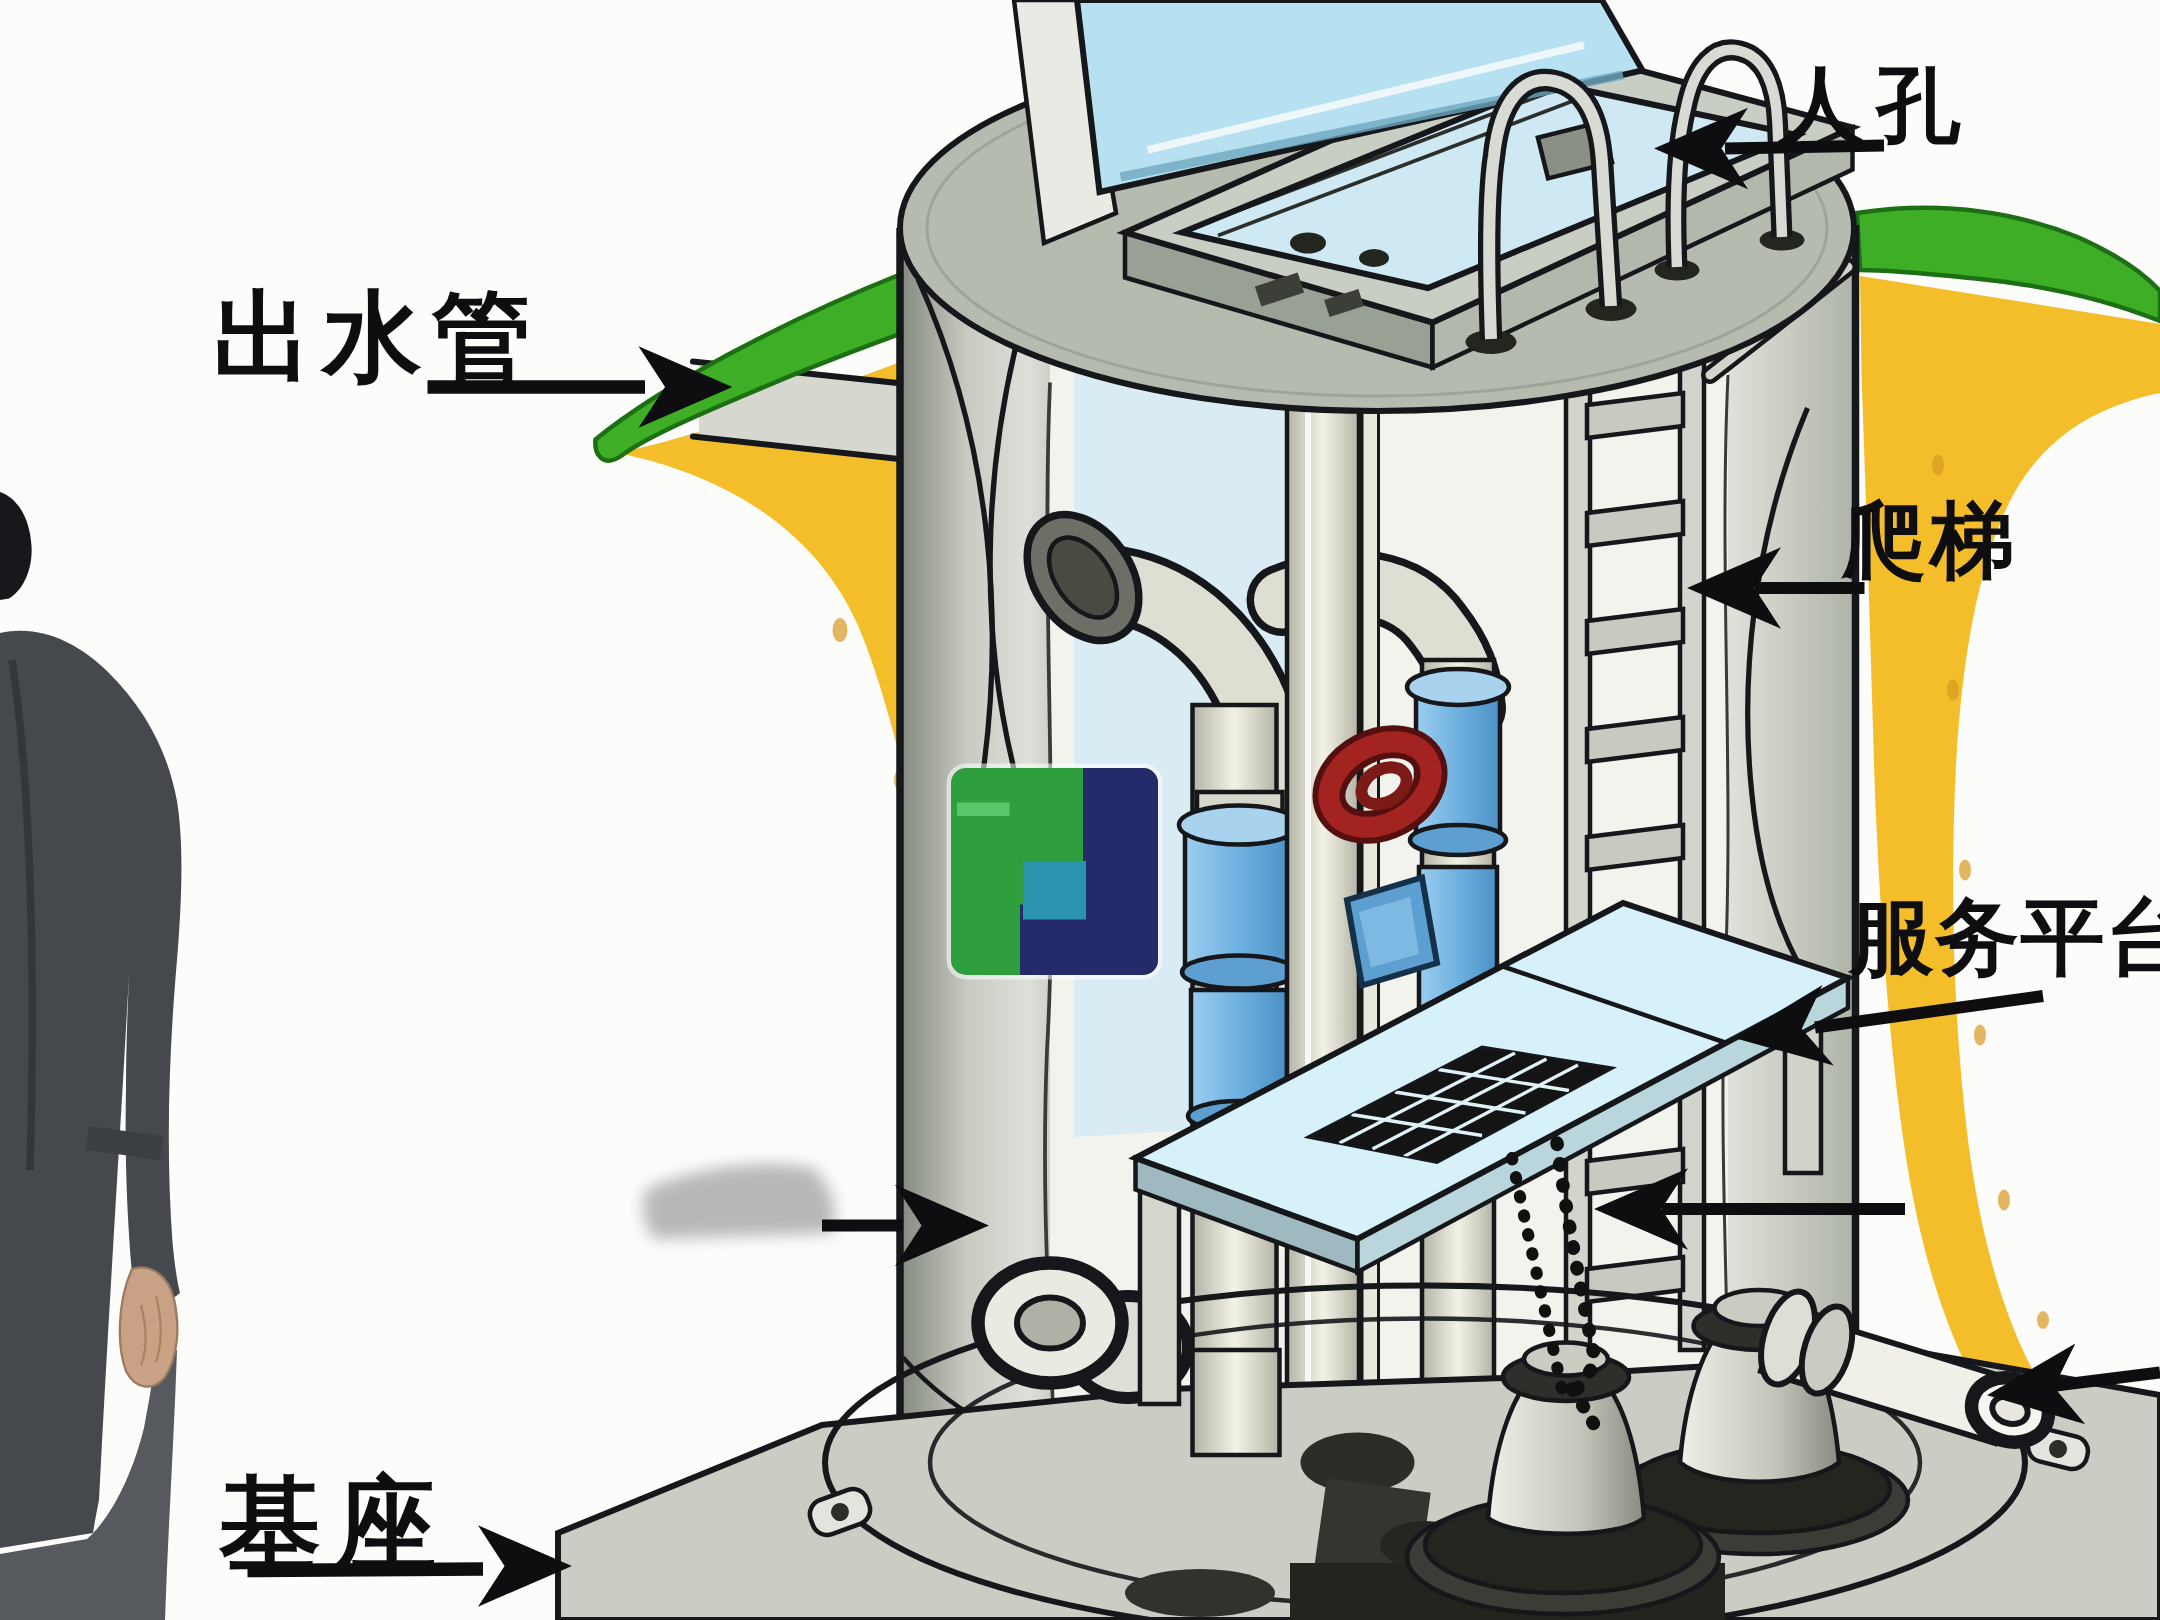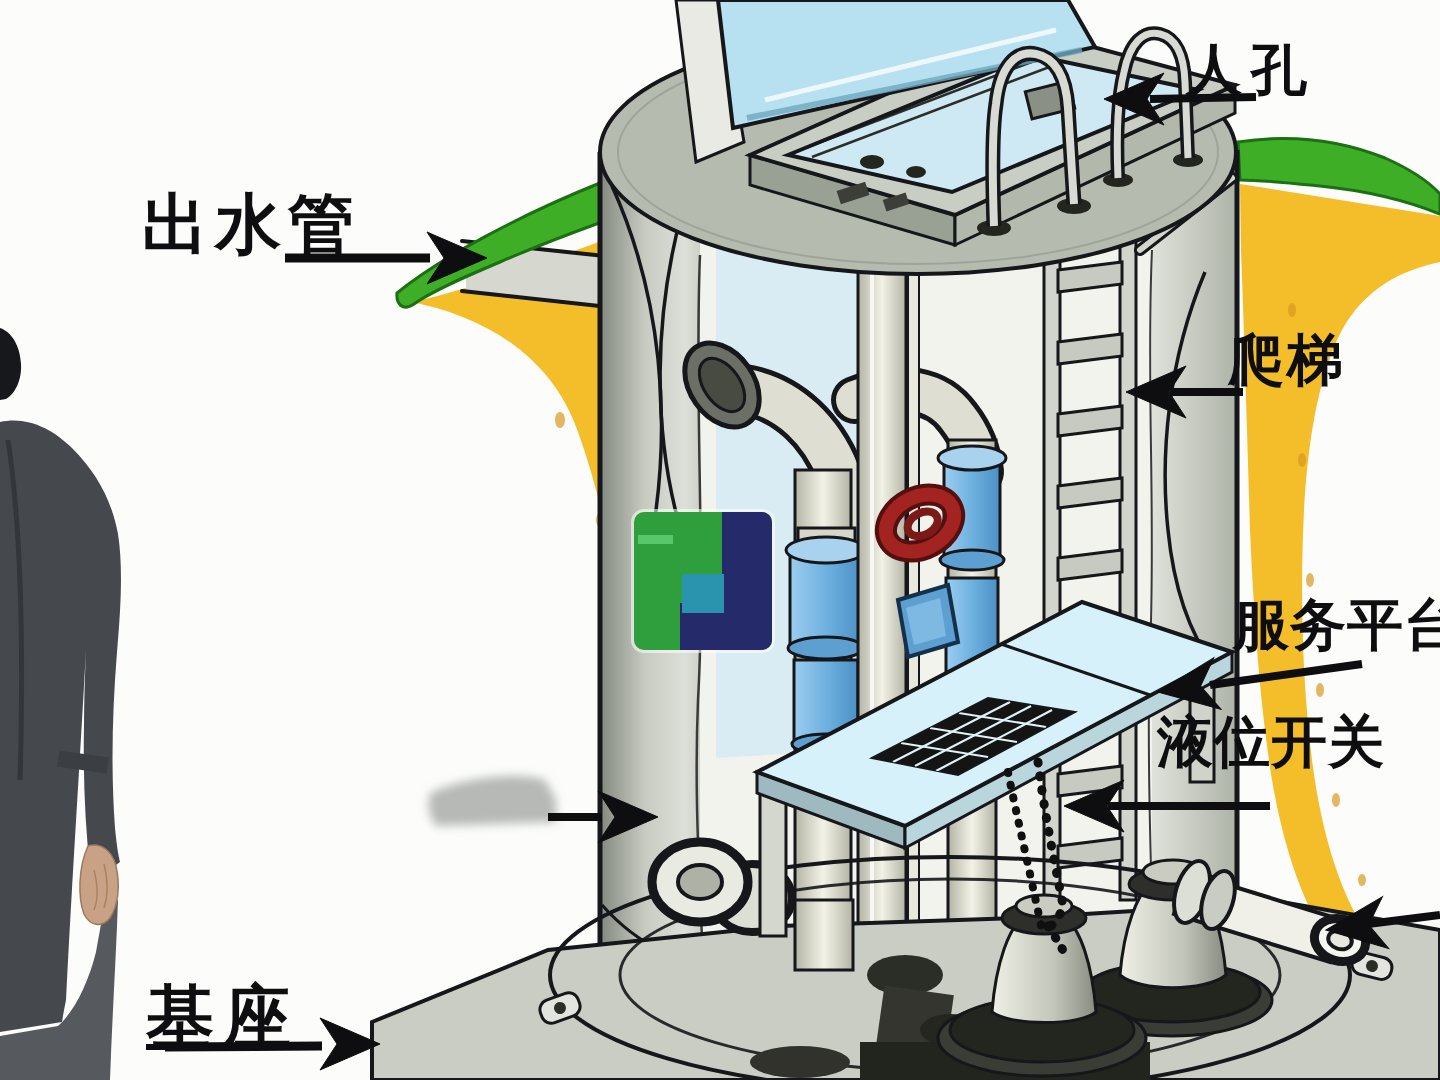--- a/index.html
+++ b/index.html
@@ -11,21 +11,21 @@
   .stage svg.art{position:absolute;left:0;top:0;z-index:1;}
   .lbl{
     position:absolute;z-index:5;color:#0e0e10;font-weight:800;line-height:1;
     white-space:nowrap;font-family:"Liberation Sans","DejaVu Sans",sans-serif;
   }
   .lbl-outlet {left:142px; top:179px; font-size:66px; letter-spacing:7px;margin-top:12px;}
   .lbl-manhole{left:1186px;top:42px;  font-size:56px; letter-spacing:9px;}
   .lbl-ladder {left:1212px;top:332px; font-size:56px; letter-spacing:3px;margin-left:16px;}
   .lbl-service{left:1233px;top:597px; font-size:56px; letter-spacing:1px;}
   .lbl-level  {left:1157px;top:714px; font-size:56px; letter-spacing:1px;}
-  .lbl-base   {left:146px; top:982px; font-size:68px; letter-spacing:9px;text-decoration:underline;}
+  .lbl-base   {left:146px; top:982px; font-size:68px; letter-spacing:9px;}
 
   .logo{
     position:absolute;left:634px;top:512px;width:138px;height:138px;z-index:4;
     background:#2f9e3c;border-radius:10px;overflow:hidden;
     box-shadow:0 0 0 3px rgba(255,255,255,.55);
   }
   .logo .navy-col {position:absolute;left:64%;top:0;width:36%;height:100%;background:#252a6b;}
   .logo .navy-bot {position:absolute;left:33%;top:66%;width:35%;height:34%;background:#252a6b;}
   .logo .teal-sq  {position:absolute;left:35%;top:45%;width:30%;height:28%;background:#2a93ad;}
   .logo .lite-dash{position:absolute;left:3%;top:17%;width:25%;height:6%;background:#58c66a;}
@@ -353,16 +353,15 @@
   <div class="navy-col"></div>
   <div class="navy-bot"></div>
   <div class="teal-sq"></div>
   <div class="lite-dash"></div>
 </div>
 
 <div class="lbl lbl-manhole">人孔</div>
 <div class="lbl lbl-outlet">出水管</div>
 <div class="lbl lbl-ladder">爬梯</div>
 <div class="lbl lbl-service">服务平台</div>
-<div class="lbl lbl-level">液位开关</div>
 <div class="lbl lbl-base">基座</div>
 
 </div>
 
 </body></html>

